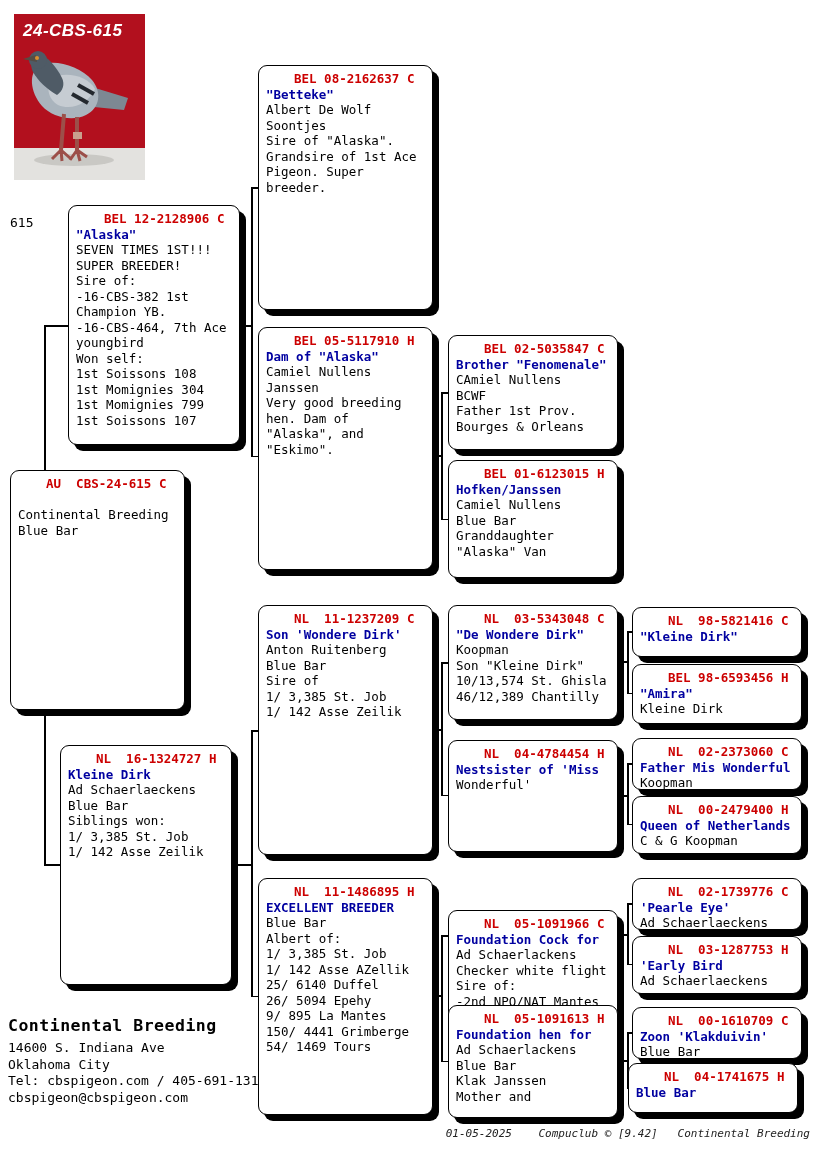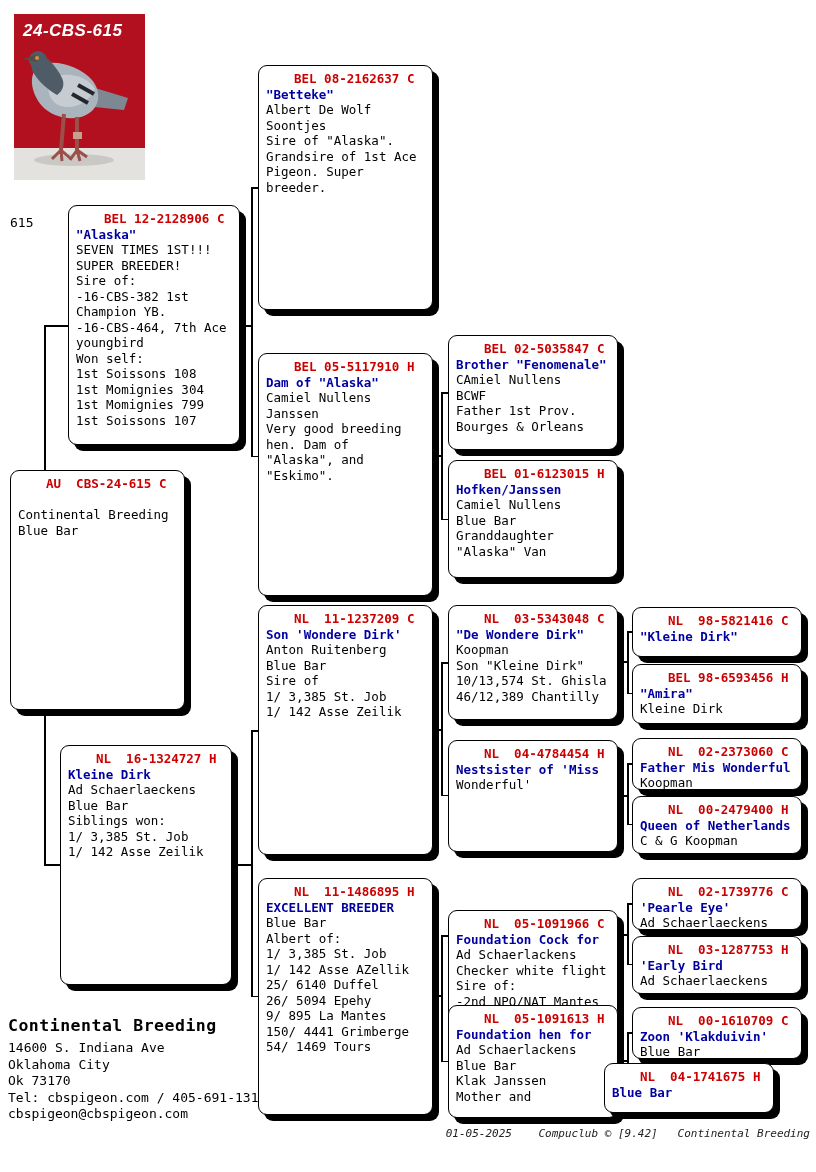--- a/index.html
+++ b/index.html
@@ -154,21 +154,21 @@
     <div class="pname">"Betteke"</div>
     <div class="plines">
         <div>Albert De Wolf</div>
         <div>Soontjes</div>
         <div>Sire of "Alaska".</div>
         <div>Grandsire of 1st Ace</div>
         <div>Pigeon. Super</div>
         <div>breeder.</div>
       </div>
   </div>
-  <div class="pbox" style="left:258px;top:353px;width:175px;height:243px">
+  <div class="pbox" style="left:258px;top:327px;width:175px;height:243px">
     <div class="ring">BEL 05-5117910 H</div>
     <div class="pname">Dam of "Alaska"</div>
     <div class="plines">
         <div>Camiel Nullens</div>
         <div>Janssen</div>
         <div>Very good breeding</div>
         <div>hen. Dam of</div>
         <div>"Alaska", and</div>
         <div>"Eskimo".</div>
       </div>
@@ -298,30 +298,29 @@
         <div>Ad Schaerlaeckens</div>
       </div>
   </div>
   <div class="pbox" style="left:632px;top:1007px;width:170px;height:52px">
     <div class="ring">NL  00-1610709 C</div>
     <div class="pname">Zoon 'Klakduivin'</div>
     <div class="plines">
         <div>Blue Bar</div>
       </div>
   </div>
-  <div class="pbox" style="left:604px;top:1063px;width:170px;height:50px">
+  <div class="pbox" style="left:628px;top:1063px;width:170px;height:50px">
     <div class="ring">NL  04-1741675 H</div>
     <div class="pname">Blue Bar</div>
     <div class="plines"></div>
   </div>
 
   <div class="org">Continental Breeding</div>
   <div class="contact">
       <div>14600 S. Indiana Ave</div>
       <div>Oklahoma City</div>
-      <div>Ok 73170</div>
       <div>Tel: cbspigeon.com / 405-691-1313</div>
       <div>cbspigeon@cbspigeon.com</div>
     </div>
 
   <div class="footer">01-05-2025    Compuclub © [9.42]   Continental Breeding</div>
 
 </div>
 
 </body></html>

